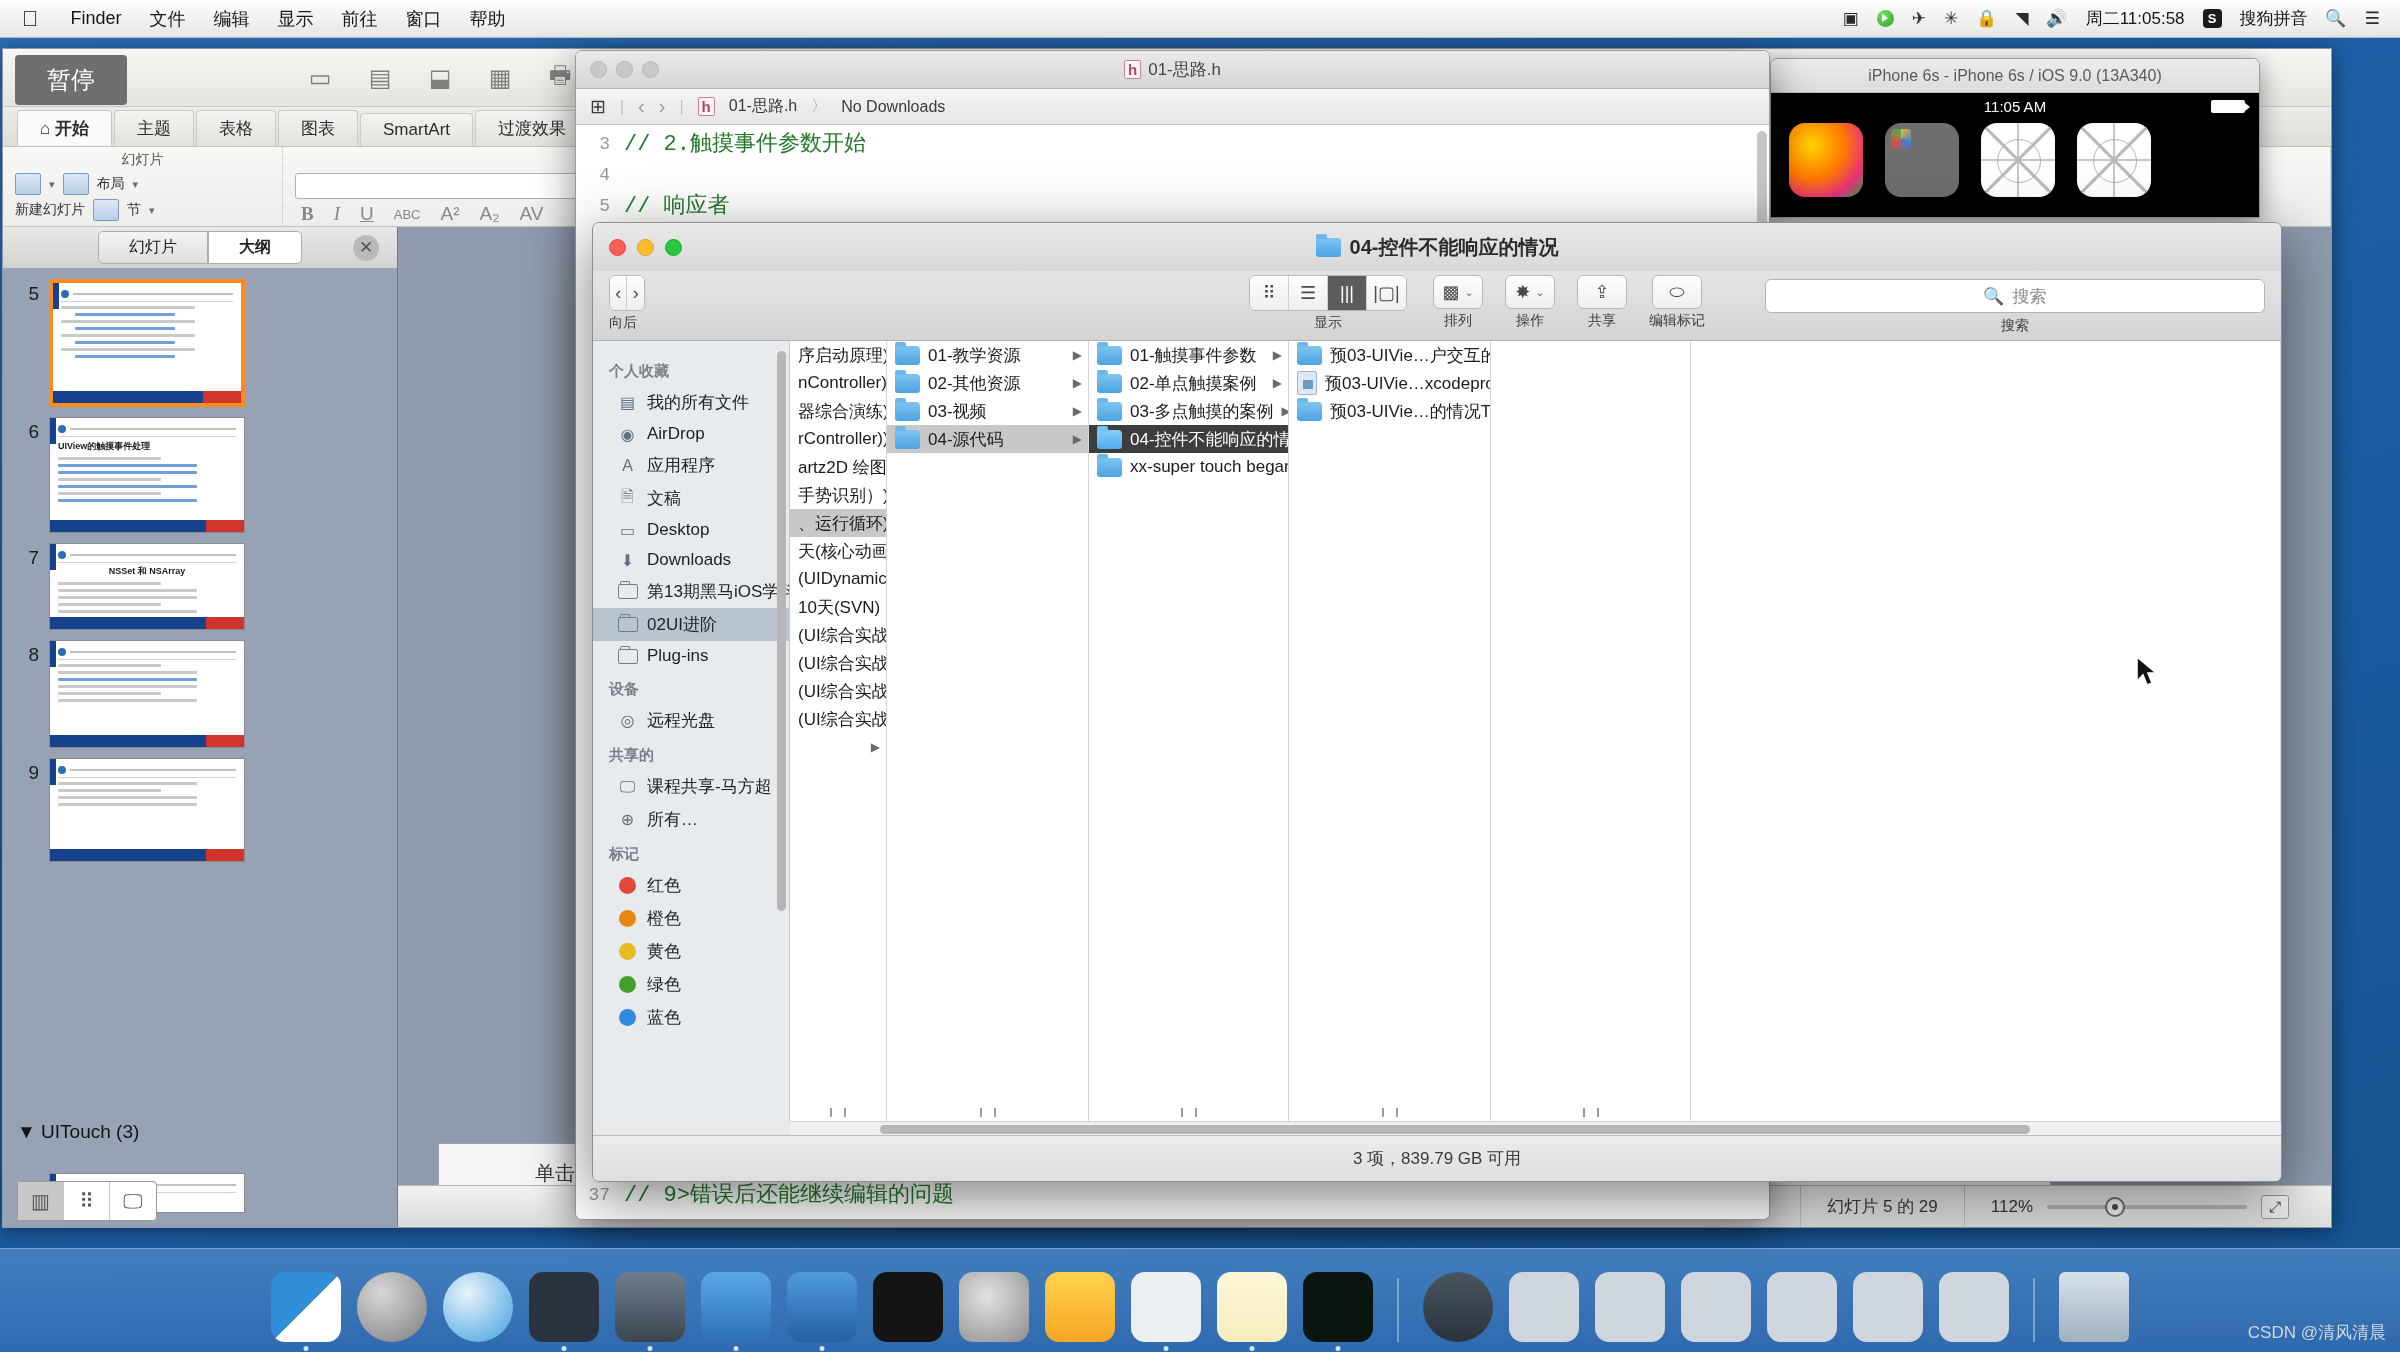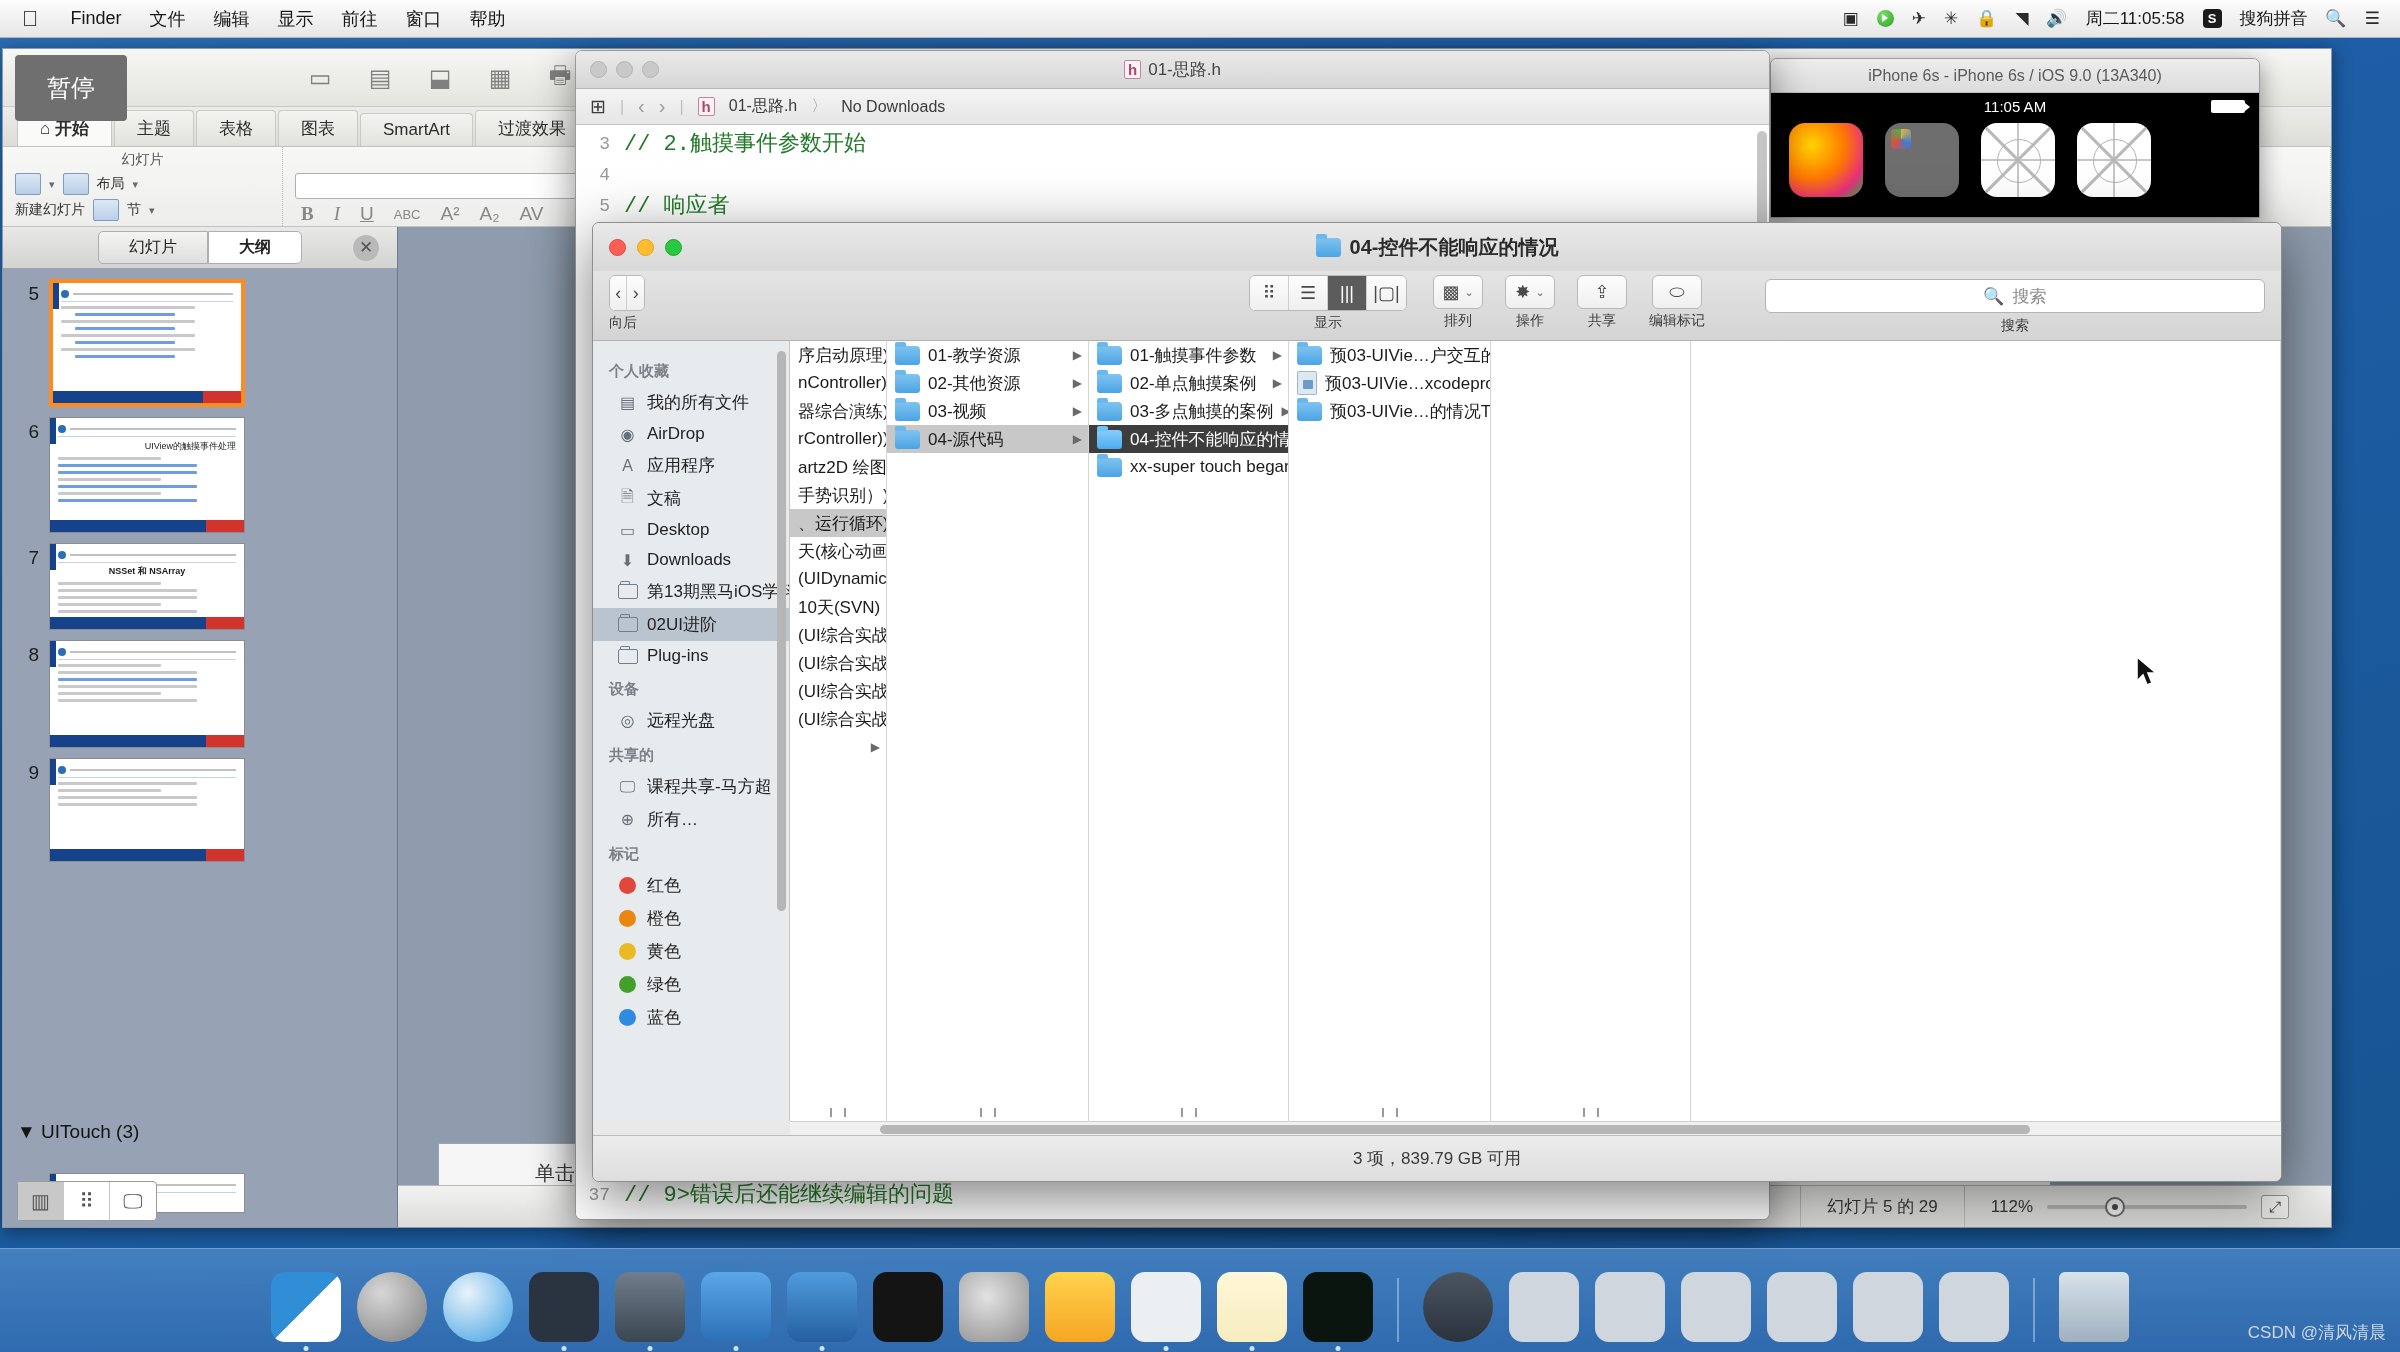--- a/index.html
+++ b/index.html
@@ -40,21 +40,21 @@
     background:#eef0f2; border:1px solid #8a99ad;
     box-shadow:0 3px 18px rgba(0,0,0,.45);
   }
   #ppt-toolbar{
     height:58px; background:linear-gradient(#f6f6f4,#e4e4e0);
     border-bottom:1px solid #c8c8c4; display:flex; align-items:center;
     padding-left:300px; gap:26px;
   }
   #ppt-toolbar .tb{ width:34px; height:30px; opacity:.75; display:flex;align-items:center;justify-content:center;font-size:24px;color:#5d5d5d;}
   #ppt-pause{
-    position:absolute; left:12px; top:6px; width:112px; height:66px;
+    position:absolute; left:12px; top:6px; width:112px; height:50px;
     background:#6f6f6f; color:#fff; display:flex; align-items:center; justify-content:center;
     font-size:24px; border-radius:4px; z-index:5;
   }
   #ppt-ribbon-tabs{
     height:40px; background:linear-gradient(#ececea,#dcdcd8);
     border-bottom:1px solid #c3c3bf; display:flex; align-items:flex-end; padding-left:14px;
   }
   #ppt-ribbon-tabs .rt{
     padding:6px 22px; font-size:17px; color:#2c2c2c; border:1px solid #c9c9c5;
     border-bottom:none; background:linear-gradient(#f3f3f1,#e2e2de); margin-right:2px;
@@ -402,21 +402,21 @@
 
       <div class="slide-row">
         <div class="slide-num">6</div>
         <div class="slide-thumb" style="height:116px">
           <div class="thumb-bar-left"></div>
           <div class="thumb-inner">
             <div class="thumb-head">
                 <div class="thumb-ball"></div>
                 <div style="flex:1;height:2px;background:#c0c0c0"></div>
               </div>
-            <div style="text-align:right;font-size:9px;font-weight:normal;color:#1b1b1b;margin:3px 0">UIView的触摸事件处理</div>
+            <div style="text-align:left;font-size:9px;font-weight:bold;color:#1b1b1b;margin:3px 0">UIView的触摸事件处理</div>
             <div class="thumb-line sm"></div>
             <div class="thumb-line blue md"></div>
             <div class="thumb-line blue md"></div>
             <div class="thumb-line sm"></div>
             <div class="thumb-line blue md"></div>
             <div class="thumb-line sm"></div>
             <div class="thumb-line blue md"></div>
           </div>
           <div class="thumb-foot"></div>
         </div>

